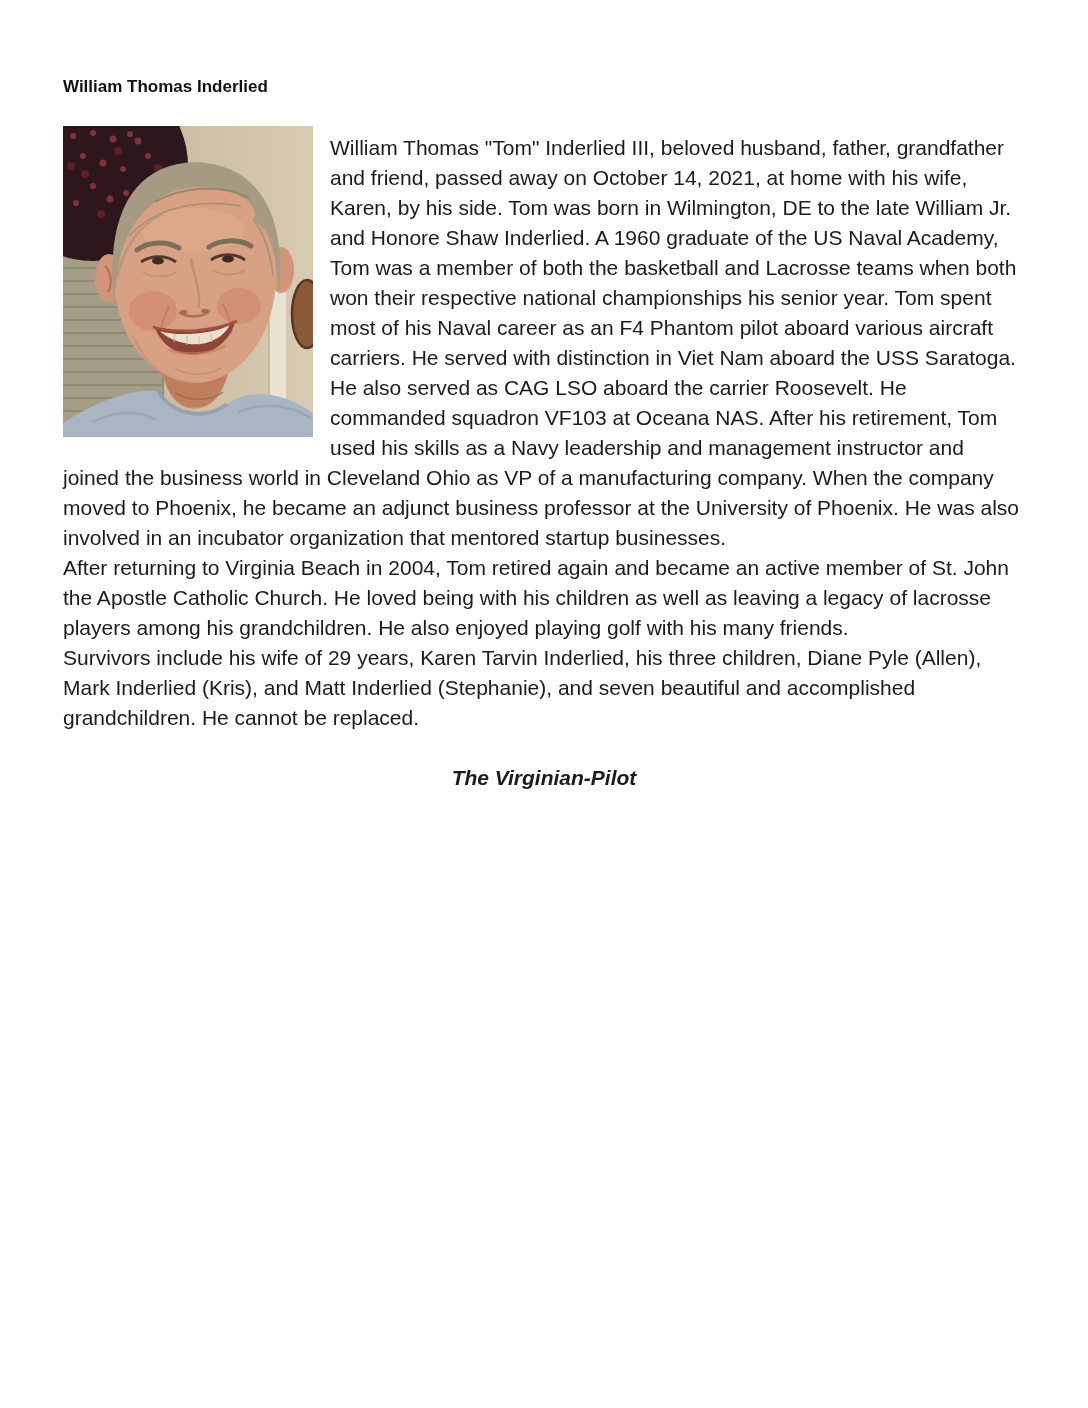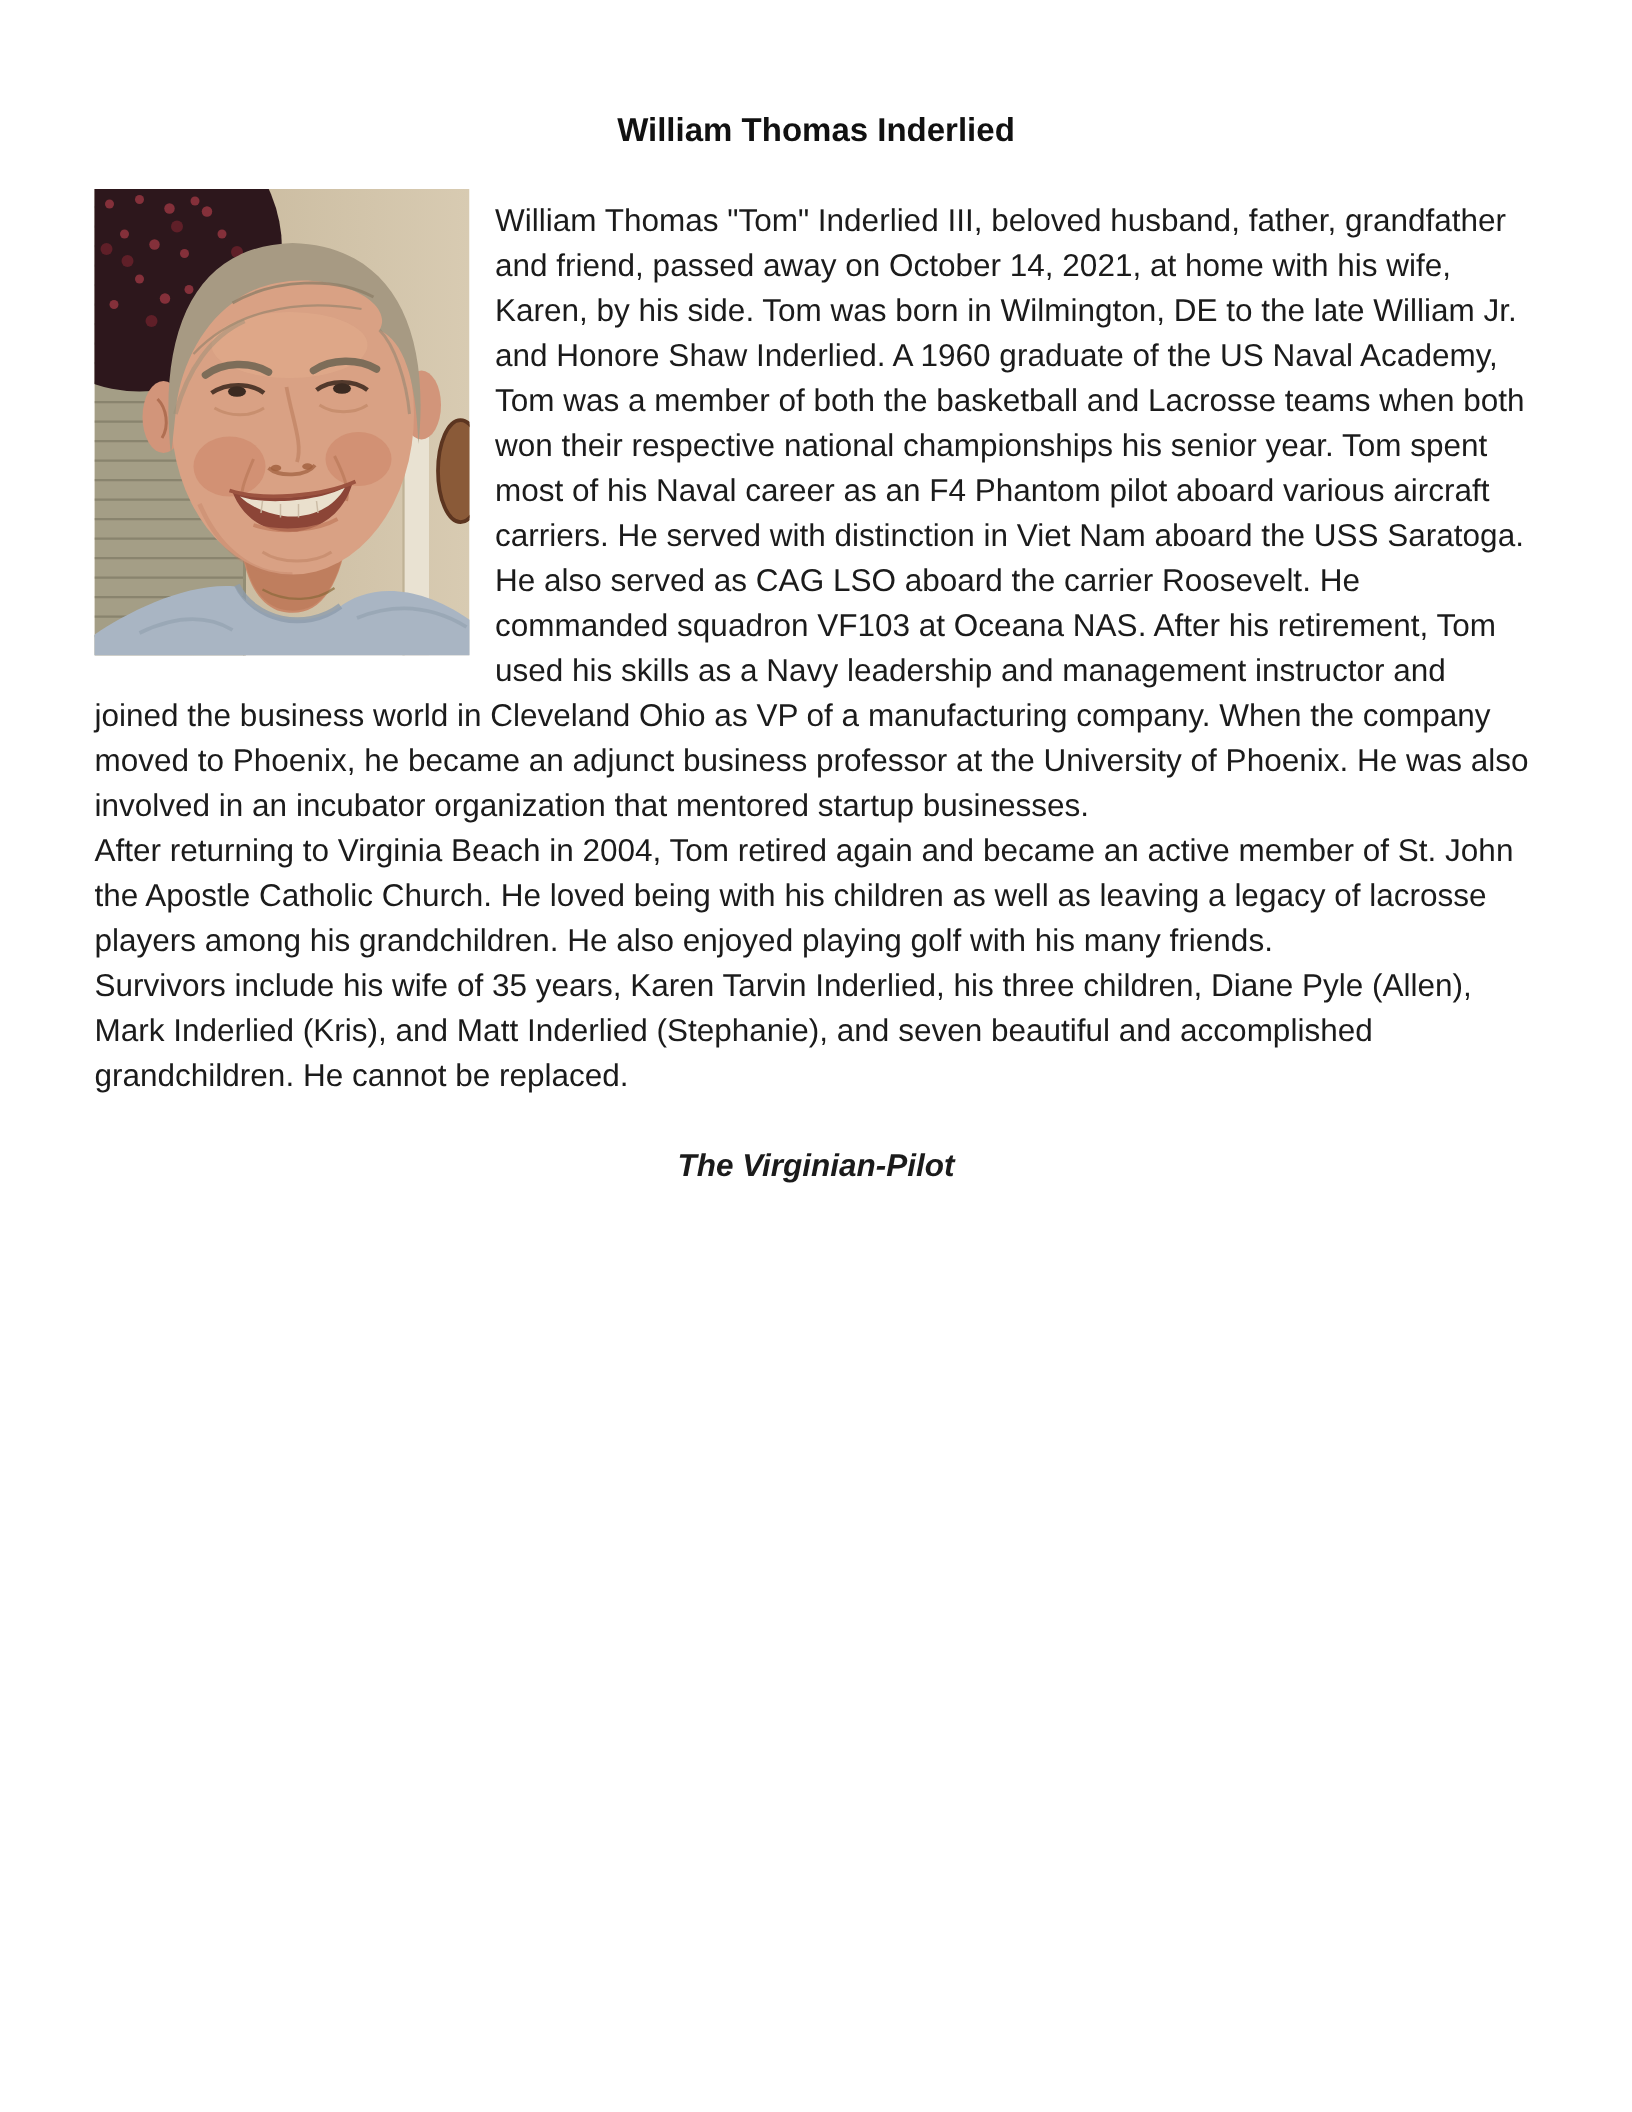--- a/index.html
+++ b/index.html
@@ -12,26 +12,25 @@
     font-family:"Liberation Sans", sans-serif;
     color:#1b1b1b;
   }
   .content{
     position:absolute;
     left:63px;
     top:72px;
     width:962px;
   }
   h1.doc-title{
-    font-size:22px;
+    font-size:17px;
     line-height:30px;
     font-weight:bold;
     margin:0 0 31px 0;
     color:#111111;
-    text-align:center;
   }
   .article{
     font-size:21px;
     line-height:30px;
   }
   .photo{
     float:left;
     width:250px;
     height:311px;
     margin:-7px 17px 0 0;
@@ -160,19 +159,19 @@
             <path d="M112,208 L111,216 M124,210 L124,219 M136,210 L136,219 M148,208 L149,216" stroke="#c9b9a2" stroke-width="1" opacity="0.9"></path>
             <path d="M90,201 C112,208 152,205 174,195" stroke="#9c5340" stroke-width="2.5" fill="none"></path>
             <path d="M106,224 C124,230 148,228 162,220" stroke="#c07a5c" stroke-width="2.5" fill="none" opacity="0.7"></path>
             <path d="M112,242 C124,250 146,250 158,242" stroke="#c08565" stroke-width="2" fill="none" opacity="0.6"></path>
           </g>
         </svg>
       </div>
 
       <p>William Thomas "Tom" Inderlied III, beloved husband, father, grandfather and friend, passed away on October 14, 2021, at home with his wife, Karen, by his side. Tom was born in Wilmington, DE to the late William Jr. and Honore Shaw Inderlied. A 1960 graduate of the US Naval Academy, Tom was a member of both the basketball and Lacrosse teams when both won their respective national championships his senior year. Tom spent most of his Naval career as an F4 Phantom pilot aboard various aircraft carriers. He served with distinction in Viet Nam aboard the USS Saratoga. He also served as CAG LSO aboard the carrier Roosevelt. He commanded squadron VF103 at Oceana NAS. After his retirement, Tom used his skills as a Navy leadership and management instructor and joined the business world in Cleveland Ohio as VP of a manufacturing company. When the company moved to Phoenix, he became an adjunct business professor at the University of Phoenix. He was also involved in an incubator organization that mentored startup businesses.</p>
       <p>After returning to Virginia Beach in 2004, Tom retired again and became an active member of St. John the Apostle Catholic Church. He loved being with his children as well as leaving a legacy of lacrosse players among his grandchildren. He also enjoyed playing golf with his many friends.</p>
-      <p>Survivors include his wife of 35 years, Karen Tarvin Inderlied, his three children, Diane Pyle (Allen), Mark Inderlied (Kris), and Matt Inderlied (Stephanie), and seven beautiful and accomplished grandchildren. He cannot be replaced.</p>
+      <p>Survivors include his wife of 29 years, Karen Tarvin Inderlied, his three children, Diane Pyle (Allen), Mark Inderlied (Kris), and Matt Inderlied (Stephanie), and seven beautiful and accomplished grandchildren. He cannot be replaced.</p>
 
       <p class="credit">The Virginian-Pilot</p>
     </div>
 
   </div>
 </div>
 
 </body></html>

